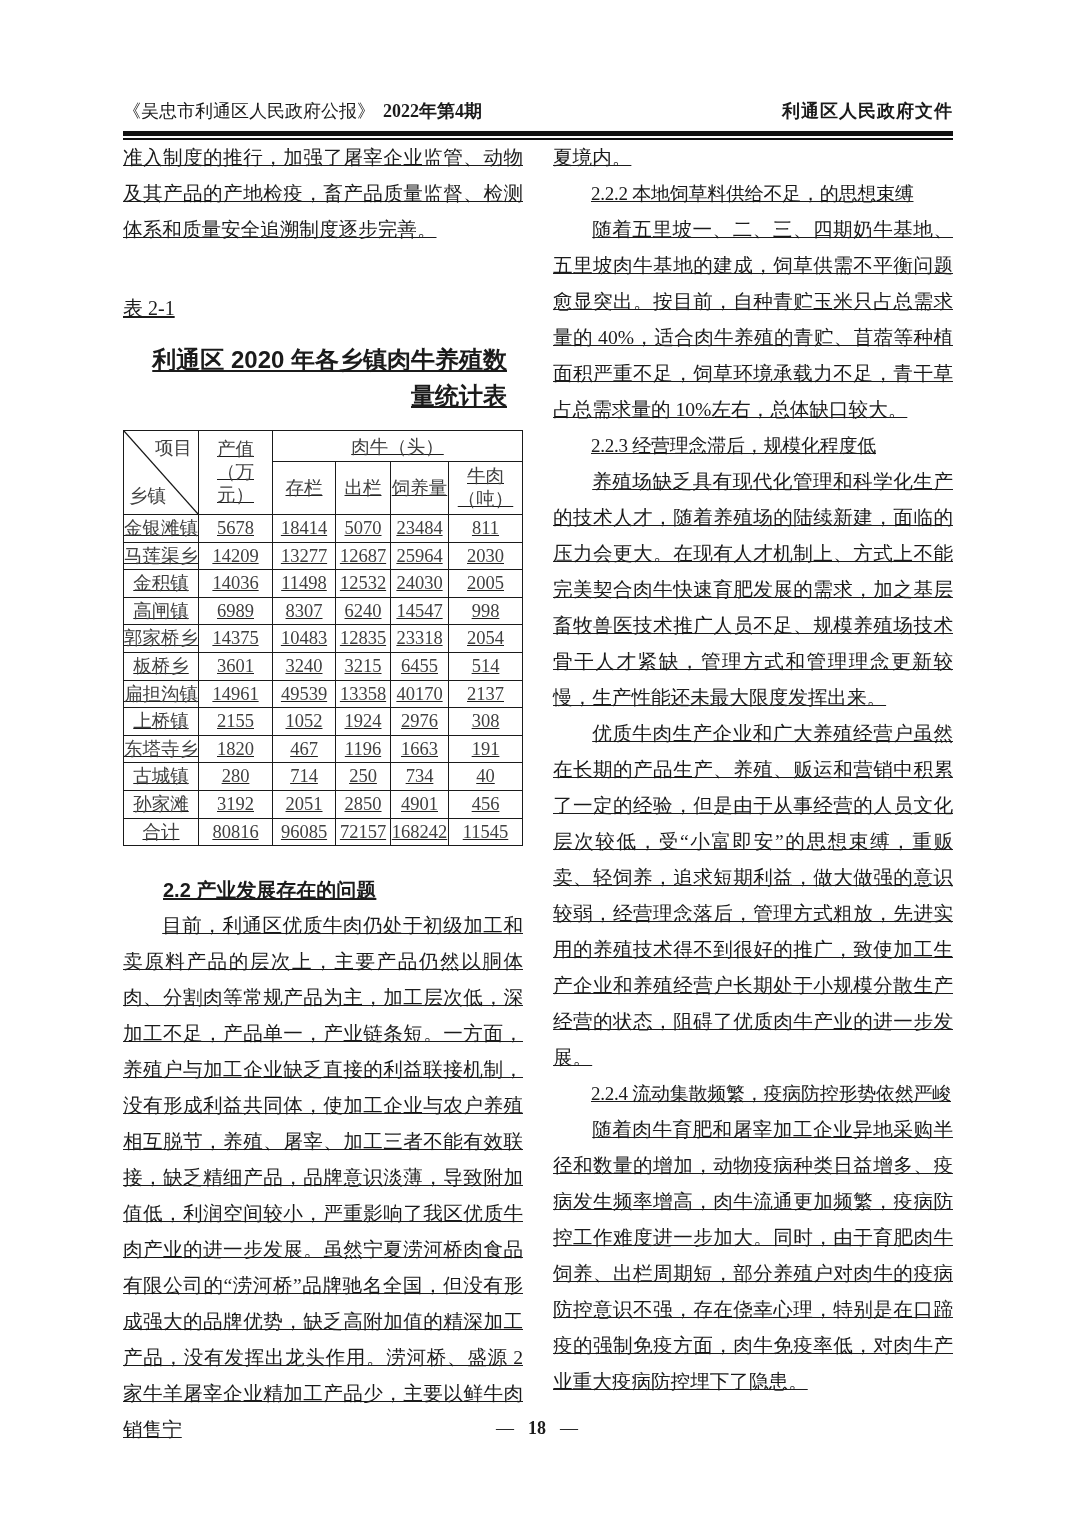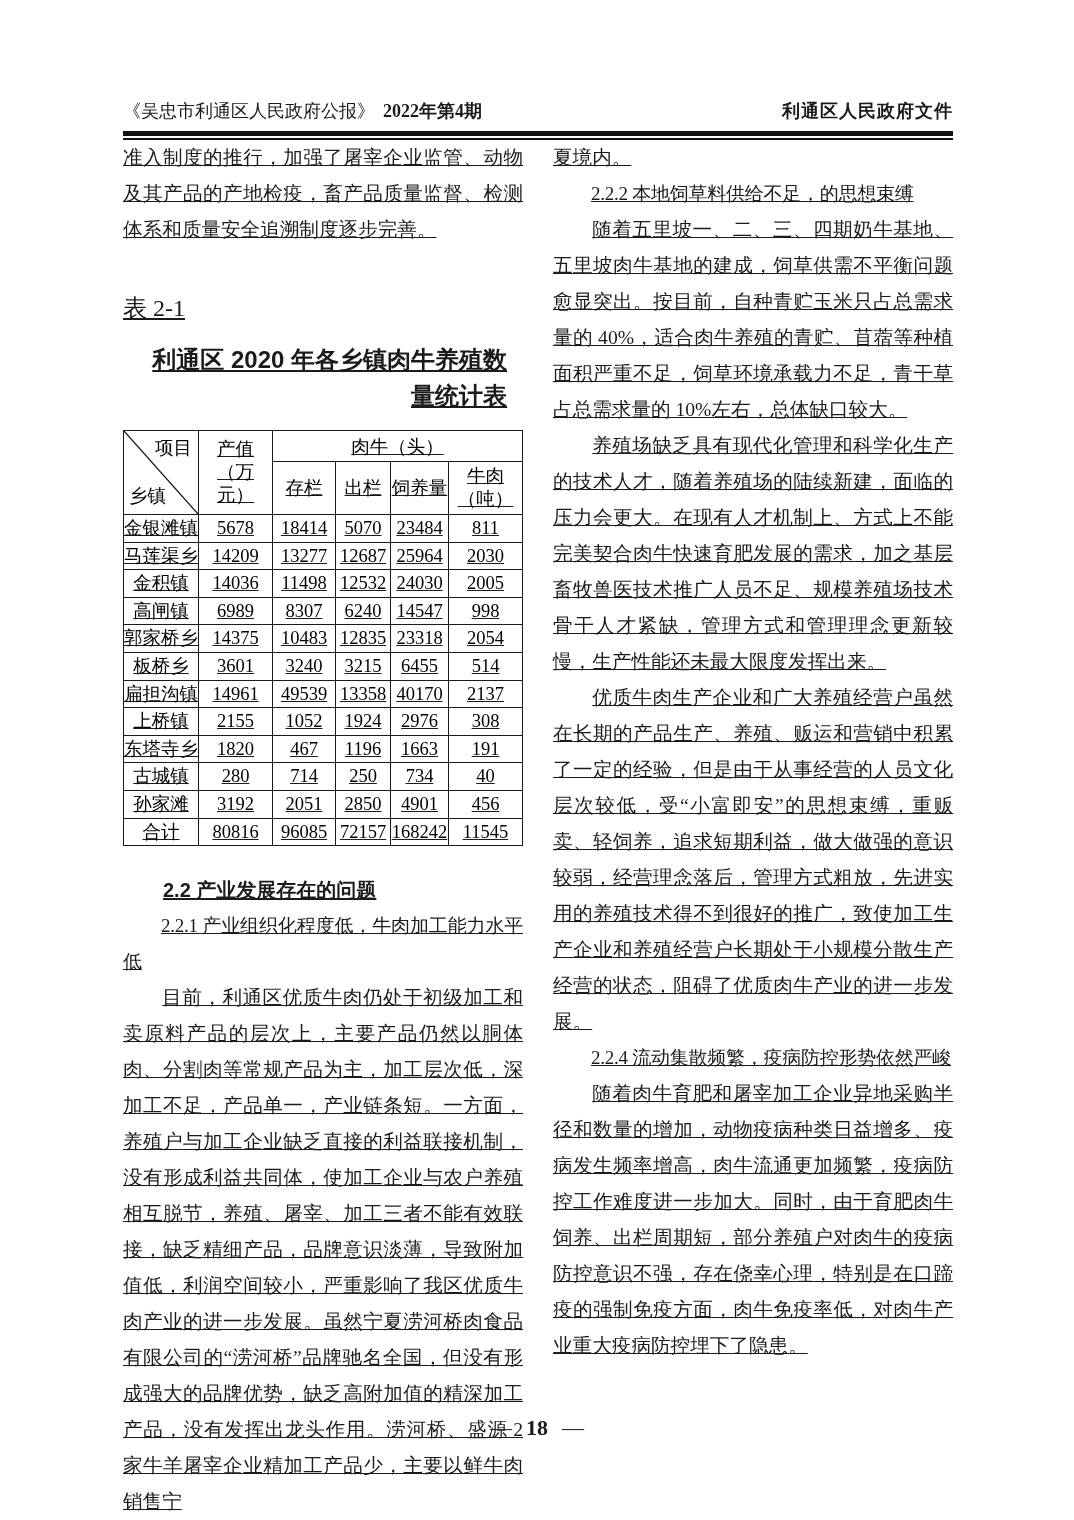--- a/index.html
+++ b/index.html
@@ -26,40 +26,40 @@
   .columns { position: absolute; top: 140px; left: 123px; width: 830px; display: flex; gap: 30px; text-decoration: underline; }
   .col { width: 400px; }
   .body-text { margin: 0; font-size: 19.6px; line-height: 36px; text-align: justify; }
   .indent { text-indent: 2em; }
   .sub-heading { font-size: 19px; letter-spacing: -0.25px; }
   .section-heading {
     margin: 26px 0 0 0; font-size: 20px; line-height: 36px; font-weight: bold;
     text-indent: 2em; font-family: "Liberation Sans", sans-serif; text-align: left;
   }
   
-  .table-label { margin: 42px 0 0 0; font-size: 24px; line-height: 36px; text-align: left; }
+  .table-label { margin: 42px 0 0 0; font-size: 20px; line-height: 36px; text-align: left; }
   .table-title {
     margin: 16px; font-size: 24px; line-height: 36px; font-weight: bold; text-align: right;
     font-family: "Liberation Sans", sans-serif;
   }
   .stats-table {
     border-collapse: collapse; table-layout: fixed; width: 399px;
-    font-size: 18.5px; text-align: center; color: #000000;
+    font-size: 18.5px; text-align: center; color: #404040;
   }
   .stats-table td { border: 1.5px solid #1a1a1a; padding: 0; overflow: hidden; }
   .stats-table thead .group-row td { height: 30px; }
   .stats-table thead .sub-row td { height: 52px; line-height: 23px; }
   .stats-table tbody td { height: 26.6px; line-height: 26.6px; white-space: nowrap; }
   .corner-cell { position: relative; height: 82px; }
   .corner-cell .diag { position: absolute; left: 0; top: 0; width: 100%; height: 100%; display: block; }
   .corner-top { position: absolute; top: 4px; right: 6px; }
   .corner-bottom { position: absolute; bottom: 6px; left: 5px; }
   .two-line div { line-height: 23px; }
   
-  .page-footer { position: absolute; top: 1416px; left: 0; width: 100%; text-align: center; font-size: 22px; line-height: 24px; }
+  .page-footer { position: absolute; top: 1416px; left: 0; width: 100%; text-align: center; font-size: 18px; line-height: 24px; }
   .page-num { font-weight: bold; margin: 0 14px; }
 </style>
 </head>
 <body>
 
 <div class="page">
 
   <div class="page-header">
     <div class="header-row">
       <div class="header-left">
@@ -209,28 +209,28 @@
               <td>80816</td>
               <td>96085</td>
               <td>72157</td>
               <td>168242</td>
               <td>11545</td>
             </tr>
           </tbody>
       </table>
 
       <h3 class="section-heading">2.2 产业发展存在的问题</h3>
-      <p class="body-text indent sub-heading">2.2.1 产业组织化程度低，牛肉加工能力水平低</p>
       <p class="body-text indent">目前，利通区优质牛肉仍处于初级加工和卖原料产品的层次上，主要产品仍然以胴体肉、分割肉等常规产品为主，加工层次低，深加工不足，产品单一，产业链条短。一方面，养殖户与加工企业缺乏直接的利益联接机制，没有形成利益共同体，使加工企业与农户养殖相互脱节，养殖、屠宰、加工三者不能有效联接，缺乏精细产品，品牌意识淡薄，导致附加值低，利润空间较小，严重影响了我区优质牛肉产业的进一步发展。虽然宁夏涝河桥肉食品有限公司的“涝河桥”品牌驰名全国，但没有形成强大的品牌优势，缺乏高附加值的精深加工产品，没有发挥出龙头作用。涝河桥、盛源 2 家牛羊屠宰企业精加工产品少，主要以鲜牛肉销售宁</p>
     </section>
 
     <section class="col">
       <p class="body-text">夏境内。</p>
       <p class="body-text indent sub-heading">2.2.2 本地饲草料供给不足，的思想束缚</p>
       <p class="body-text indent">随着五里坡一、二、三、四期奶牛基地、五里坡肉牛基地的建成，饲草供需不平衡问题愈显突出。按目前，自种青贮玉米只占总需求量的 40%，适合肉牛养殖的青贮、苜蓿等种植面积严重不足，饲草环境承载力不足，青干草占总需求量的 10%左右，总体缺口较大。</p>
+      <p class="body-text indent sub-heading">2.2.3 经营理念滞后，规模化程度低</p>
       <p class="body-text indent">养殖场缺乏具有现代化管理和科学化生产的技术人才，随着养殖场的陆续新建，面临的压力会更大。在现有人才机制上、方式上不能完美契合肉牛快速育肥发展的需求，加之基层畜牧兽医技术推广人员不足、规模养殖场技术骨干人才紧缺，管理方式和管理理念更新较慢，生产性能还未最大限度发挥出来。</p>
       <p class="body-text indent">优质牛肉生产企业和广大养殖经营户虽然在长期的产品生产、养殖、贩运和营销中积累了一定的经验，但是由于从事经营的人员文化层次较低，受“小富即安”的思想束缚，重贩卖、轻饲养，追求短期利益，做大做强的意识较弱，经营理念落后，管理方式粗放，先进实用的养殖技术得不到很好的推广，致使加工生产企业和养殖经营户长期处于小规模分散生产经营的状态，阻碍了优质肉牛产业的进一步发展。</p>
       <p class="body-text indent sub-heading">2.2.4 流动集散频繁，疫病防控形势依然严峻</p>
       <p class="body-text indent">随着肉牛育肥和屠宰加工企业异地采购半径和数量的增加，动物疫病种类日益增多、疫病发生频率增高，肉牛流通更加频繁，疫病防控工作难度进一步加大。同时，由于育肥肉牛饲养、出栏周期短，部分养殖户对肉牛的疫病防控意识不强，存在侥幸心理，特别是在口蹄疫的强制免疫方面，肉牛免疫率低，对肉牛产业重大疫病防控埋下了隐患。</p>
     </section>
 
   </div>
 
   <div class="page-footer">
     <span>—</span><span class="page-num">18</span><span>—</span>

